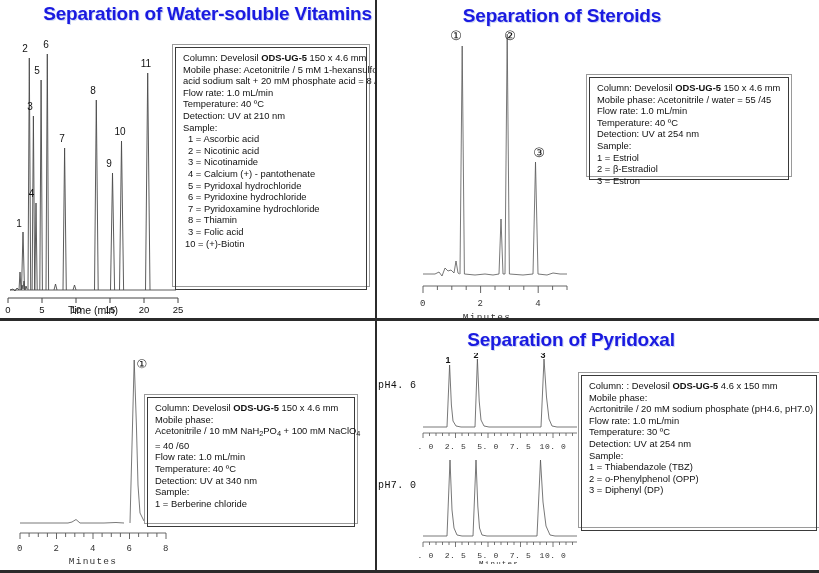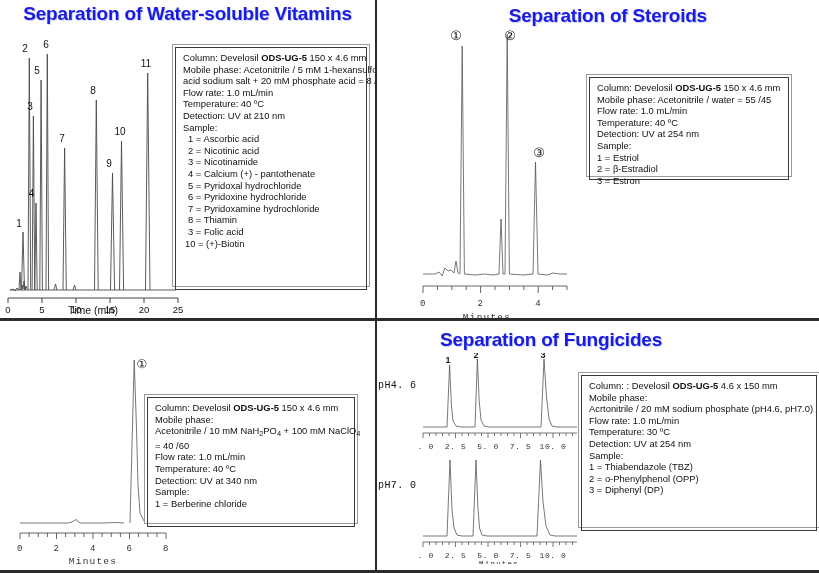--- a/index.html
+++ b/index.html
@@ -21,20 +21,21 @@
   .title{
     font-size:19px;
     font-weight:bold;
     color:#1a1ae0;
     text-align:center;
     letter-spacing:-0.2px;
     text-shadow:
       1px 1px 0 #cfd8f5,
       -0.5px -0.5px 0 #e8ecfb;
     white-space:nowrap;
+    margin-left:20px;
   }
 
   
   .infobox{
     position:absolute;
     background:#ffffff;
     border:1px solid #9a9a9a;
     box-shadow:0 0 0 1px #ffffff inset;
     padding:0;
   }
@@ -190,21 +191,21 @@
         <div class="infoline" style="padding-left:5px;">7 =  Pyridoxamine hydrochloride</div>
         <div class="infoline" style="padding-left:5px;">8 =  Thiamin</div>
         <div class="infoline" style="padding-left:5px;">3 =  Folic acid</div>
         <div class="infoline" style="padding-left:2px;">10 = (+)-Biotin</div>
       </div>
     </div>
   </div>
 
   <div class="panel" style="left:377px;top:0;width:442px;height:318px;">
 
-    <div class="title" style="position:absolute;left:0;top:5px;width:330px;text-align:right;">Separation of Steroids</div>
+    <div class="title" style="position:absolute;left:0;top:5px;width:330px;">Separation of Steroids</div>
 
     <svg width="190" height="300" viewBox="0 0 190 300" style="position:absolute;left:38px;top:24px;">
 
       <g stroke="#555555" stroke-width="0.8" fill="none">
         <path d="M8,250 L20,250 L24,248 L27,252 L30,244 L33,247 L36,246
                  L39,249 L41,237 L43,249 L44.5,250"></path>
 
         <path d="M45,250 L47.2,22 L49.4,250"></path>
         <path d="M49.4,250 L60,251 L70,250 L78,251 L84,250"></path>
 
@@ -306,21 +307,21 @@
         <div class="infoline">Temperature: 40 ºC</div>
         <div class="infoline">Detection: UV at 340 nm</div>
         <div class="infoline">Sample:</div>
         <div class="infoline">1 = Berberine chloride</div>
       </div>
     </div>
   </div>
 
   <div class="panel" style="left:377px;top:321px;width:442px;height:249px;">
 
-    <div class="title" style="position:absolute;left:0;top:8px;width:348px;">Separation of Fungicides</div>
+    <div class="title" style="position:absolute;left:0;top:8px;width:348px;">Separation of Pyridoxal</div>
 
     <div class="phlabel" style="left:1px;top:59px;">pH4. 6</div>
     <div class="phlabel" style="left:1px;top:159px;">pH7. 0</div>
 
     <svg width="168" height="100" viewBox="0 0 168 100" style="position:absolute;left:42px;top:32px;">
       <g stroke="#555555" stroke-width="0.8" fill="none">
         <path d="M4,74 L28,74"></path>
         <path d="M28,74 L30.6,12 L32.4,52 L34,68 L37,73 L42,74"></path>
         <path d="M42,74 L56,74"></path>
         <path d="M56,74 L58.4,6 L60.2,48 L62,67 L65,73 L70,74"></path>

